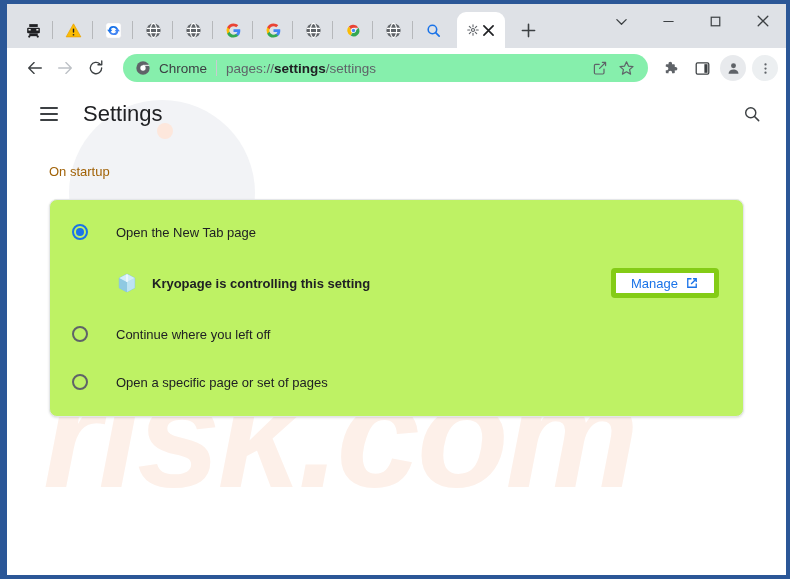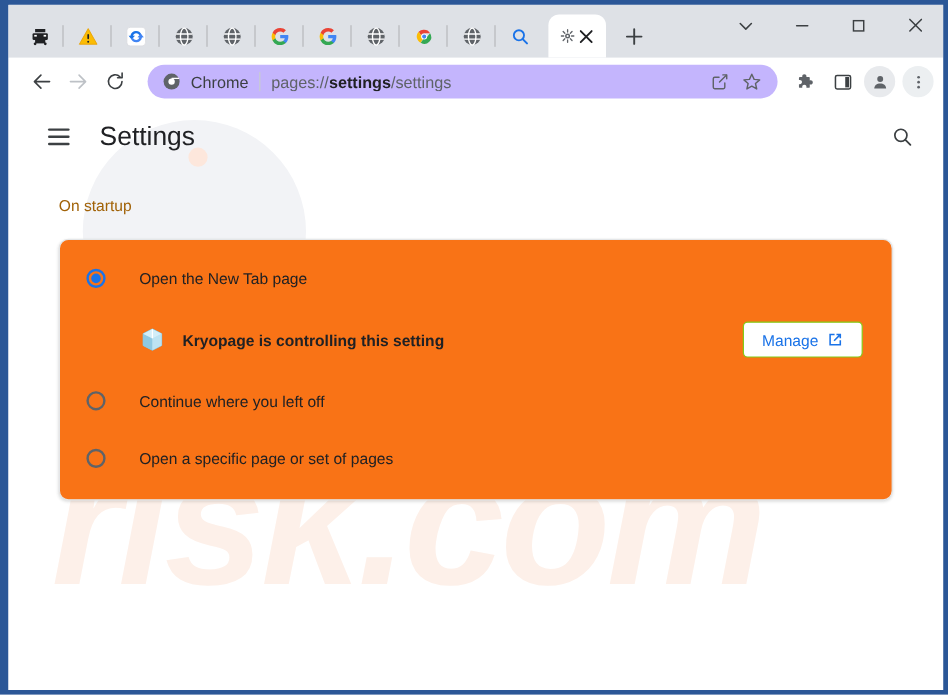--- a/index.html
+++ b/index.html
@@ -141,21 +141,21 @@
     justify-content: center;
     border-radius: 50%;
     cursor: pointer;
     flex: 0 0 auto;
   }
   .tbtn.wide { width: 30px; }
 
   .omnibox {
     flex: 1 1 auto;
     height: 28px;
-    background: #c4b5fd;
+    background: #86efac;
     border-radius: 14px;
     display: flex;
     align-items: center;
     margin: 0 8px 0 10px;
     padding: 0 10px 0 12px;
     cursor: text;
     min-width: 0;
   }
   .omni-chrome-label {
     font-size: 13.5px;
@@ -299,21 +299,21 @@
     color: #a16207;
     padding: 24px 0 0 42px;
     position: relative;
     z-index: 1;
   }
 
   .card {
     position: relative;
     z-index: 1;
     margin: 20px 42px 18px 42px;
-    background: #f97316;
+    background: #bef264;
     border: 1px solid #e4e6e8;
     border-radius: 8px;
     box-shadow: 0 1px 2px rgba(60,64,67,.10), 0 1px 3px rgba(60,64,67,.06);
     padding: 8px 0 10px 0;
   }
 
   .radio-row {
     display: flex;
     align-items: center;
     min-height: 48px;
@@ -358,21 +358,21 @@
     font-weight: bold;
   }
   .ext-buttons {
     margin-left: auto;
     display: flex;
     align-items: center;
     gap: 8px;
   }
   .btn-outline {
     height: 30px;
-    border: 1px solid #84cc16;
+    border: 5px solid #84cc16;
     border-radius: 4px;
     background: #ffffff;
     color: #1a73e8;
     font-size: 13px;
     font-weight: 500;
     font-family: "Liberation Sans", sans-serif;
     padding: 0 15px;
     display: flex;
     align-items: center;
     gap: 7px;

